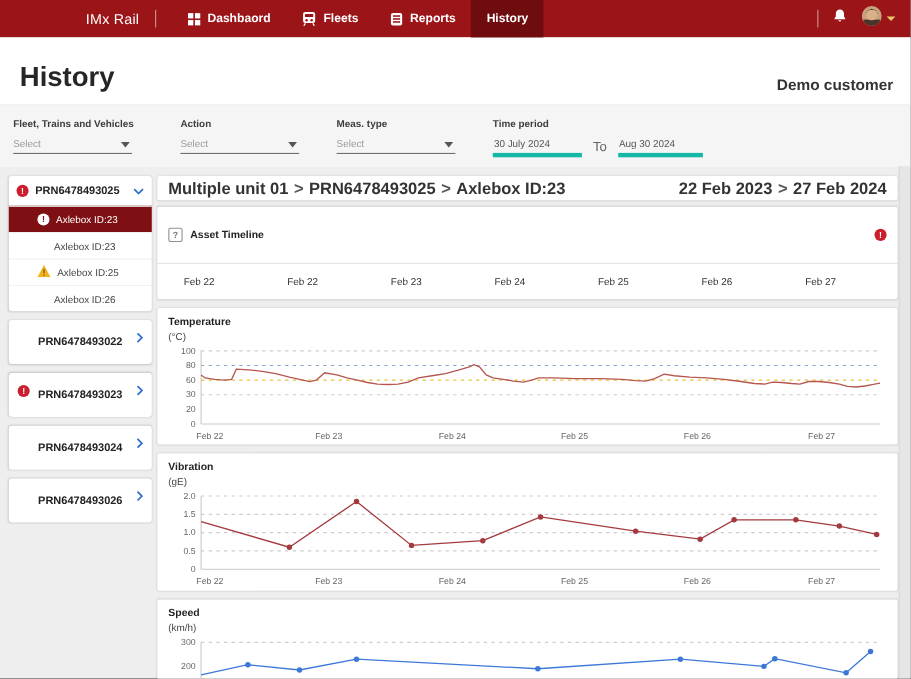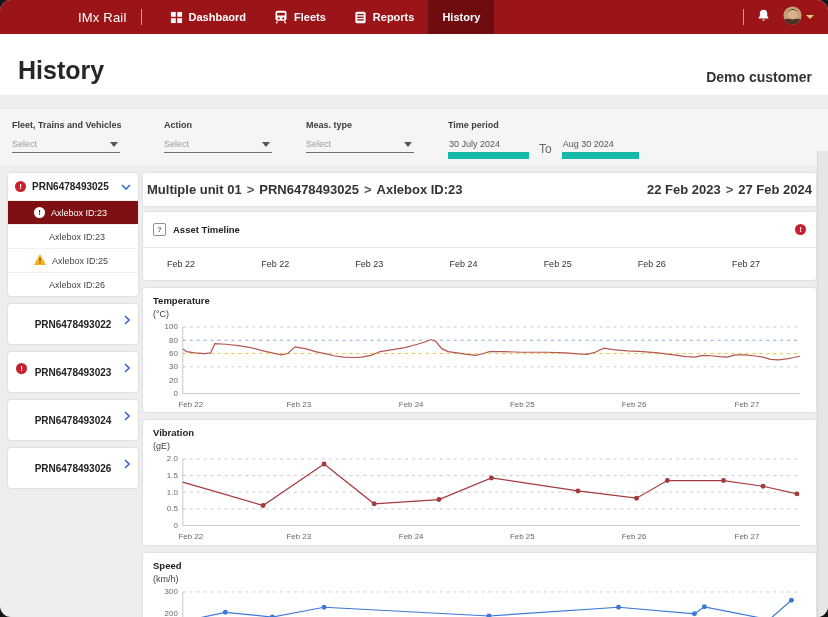--- a/index.html
+++ b/index.html
@@ -1,67 +1,67 @@
 <!DOCTYPE html>
 <html><head>
 <meta charset="utf-8">
 <style>
   html,body{margin:0;padding:0;background:#141414;}
-  .window{width:828px;height:617px;position:relative;background:#eeeeee;border-radius:11px;overflow:hidden;
+  .window{width:828px;height:617px;position:relative;background:#eeeeee;border-radius:0;overflow:hidden;
           font-family:"Liberation Sans",sans-serif;color:#222;}
   
   .navbar{height:34px;background:#9b1418;display:flex;align-items:stretch;color:#fff;}
   .brand{margin-left:78px;align-self:center;font-size:13px;letter-spacing:.2px;}
   .nav-divider{width:1px;background:rgba(255,255,255,.55);margin:9px 14px;}
   .nav-item{display:flex;align-items:center;gap:6px;padding:4px 14px;font-size:11px;font-weight:bold;cursor:pointer;}
   .nav-item.active{background:#6e0c0f;}
   .nav-icon svg{display:block;}
   .nav-right{margin-left:auto;display:flex;align-items:center;padding-right:14px;gap:12px;}
   .nav-right .nav-divider{height:16px;margin:0;}
   .avatar-wrap{display:flex;align-items:center;gap:4px;cursor:pointer;}
   .caret-sm{width:0;height:0;border-left:4px solid transparent;border-right:4px solid transparent;border-top:4px solid #e8c76a;}
   
   .page-header{background:#fff;display:flex;justify-content:space-between;align-items:flex-end;
                padding:12px 16px 10px 18px;height:39px;}
   .page-header h1{margin:0;font-size:25px;font-weight:bold;color:#262626;}
   .customer{font-size:14px;font-weight:bold;color:#333;}
   
-  .filters{background:#f5f5f5;display:flex;padding:11px 12px 13px 12px;gap:22px;height:32px;border-top:1px solid #eee;margin-top:13px;}
+  .filters{background:#f5f5f5;display:flex;padding:11px 12px 13px 12px;gap:22px;height:32px;border-top:1px solid #eee;}
   .fgroup{display:flex;flex-direction:column;}
   .flabel{font-size:9px;font-weight:bold;color:#3d3d3d;margin-bottom:9px;}
   .fselect{width:106px;border-bottom:1px solid #6f6f6f;display:flex;justify-content:space-between;align-items:center;
            font-size:9px;color:#9a9a9a;padding:0 2px 3px 0;cursor:pointer;}
   .caret{width:0;height:0;border-left:4px solid transparent;border-right:4px solid transparent;border-top:5px solid #555;}
   .timerow{display:flex;align-items:flex-end;gap:10px;}
-  .date-input{border:none;border-bottom:7px solid #14b8a6;background:transparent;font-size:9px;color:#555;
+  .date-input{border:none;border-bottom:4px solid #14b8a6;background:transparent;font-size:9px;color:#555;
               width:80px;padding:0 0 3px 1px;font-family:"Liberation Sans",sans-serif;}
   .to-label{font-size:12px;color:#666;padding-bottom:3px;}
   
   .content{display:flex;padding:8px 12px 0 8px;gap:5px;}
   .sidebar{width:130px;flex:none;}
   .card{background:#fff;border-radius:3px;box-shadow:0 0 2px rgba(0,0,0,.18);margin-bottom:8px;}
   .tree-parent{height:27px;display:flex;align-items:center;gap:6px;padding:0 7px;font-size:10px;font-weight:bold;cursor:pointer;}
   .tree-parent .chev{margin-left:auto;}
   .tree-row{height:23px;display:flex;align-items:center;gap:6px;padding:0 6px 0 26px;font-size:9px;color:#444;
             border-top:1px solid #f1f1f1;cursor:pointer;}
   .tree-row.noicon{padding-left:41px;}
   .tree-row.selected{background:#7e1014;color:#fff;}
   .unit-card{height:40px;display:flex;align-items:center;justify-content:center;position:relative;
              font-size:10px;font-weight:bold;color:#222;cursor:pointer;}
   .unit-card .chev-r{position:absolute;right:8px;top:11px;}
   .unit-card .ico-err{position:absolute;left:8px;top:11px;}
   .main{flex:1;min-width:0;}
   
-  .crumb-bar{background:#fff;border-radius:2px;box-shadow:0 0 2px rgba(0,0,0,.15);height:33px;display:flex;
-             align-items:center;justify-content:space-between;padding:0 4px;font-size:13px;font-weight:bold;
+  .crumb-bar{background:#fff;border-radius:2px;box-shadow:0 0 2px rgba(0,0,0,.15);height:22px;display:flex;
+             align-items:center;justify-content:space-between;padding:0 10px;font-size:15px;font-weight:bold;
              color:#333;margin-bottom:6px;}
   .crumb-left,.crumb-right{display:flex;align-items:center;}
   .bc-sep{margin:0 5px;color:#555;}
   
-  .tl-head{height:27px;display:flex;align-items:center;gap:7px;padding:4px 10px;border-bottom:1px solid #e4e4e4;
+  .tl-head{height:27px;display:flex;align-items:center;gap:7px;padding:12px 10px;border-bottom:1px solid #e4e4e4;
            font-size:9.5px;font-weight:bold;color:#222;}
   .tl-head .ico-err{margin-left:auto;}
   .tl-dates{height:32px;display:flex;align-items:center;justify-content:space-between;padding:0 56px 0 24px;
             font-size:9px;color:#333;}
   
   .chart-panel{padding:7px 6px 2px 10px;}
   .chart-title{font-size:9.5px;font-weight:bold;color:#222;}
   .chart-unit{font-size:9px;color:#444;margin:3px 0 2px 0;}
   .chart-svg{display:block;width:100%;}
   .ct{font-size:8px;fill:#666;font-family:"Liberation Sans",sans-serif;}

